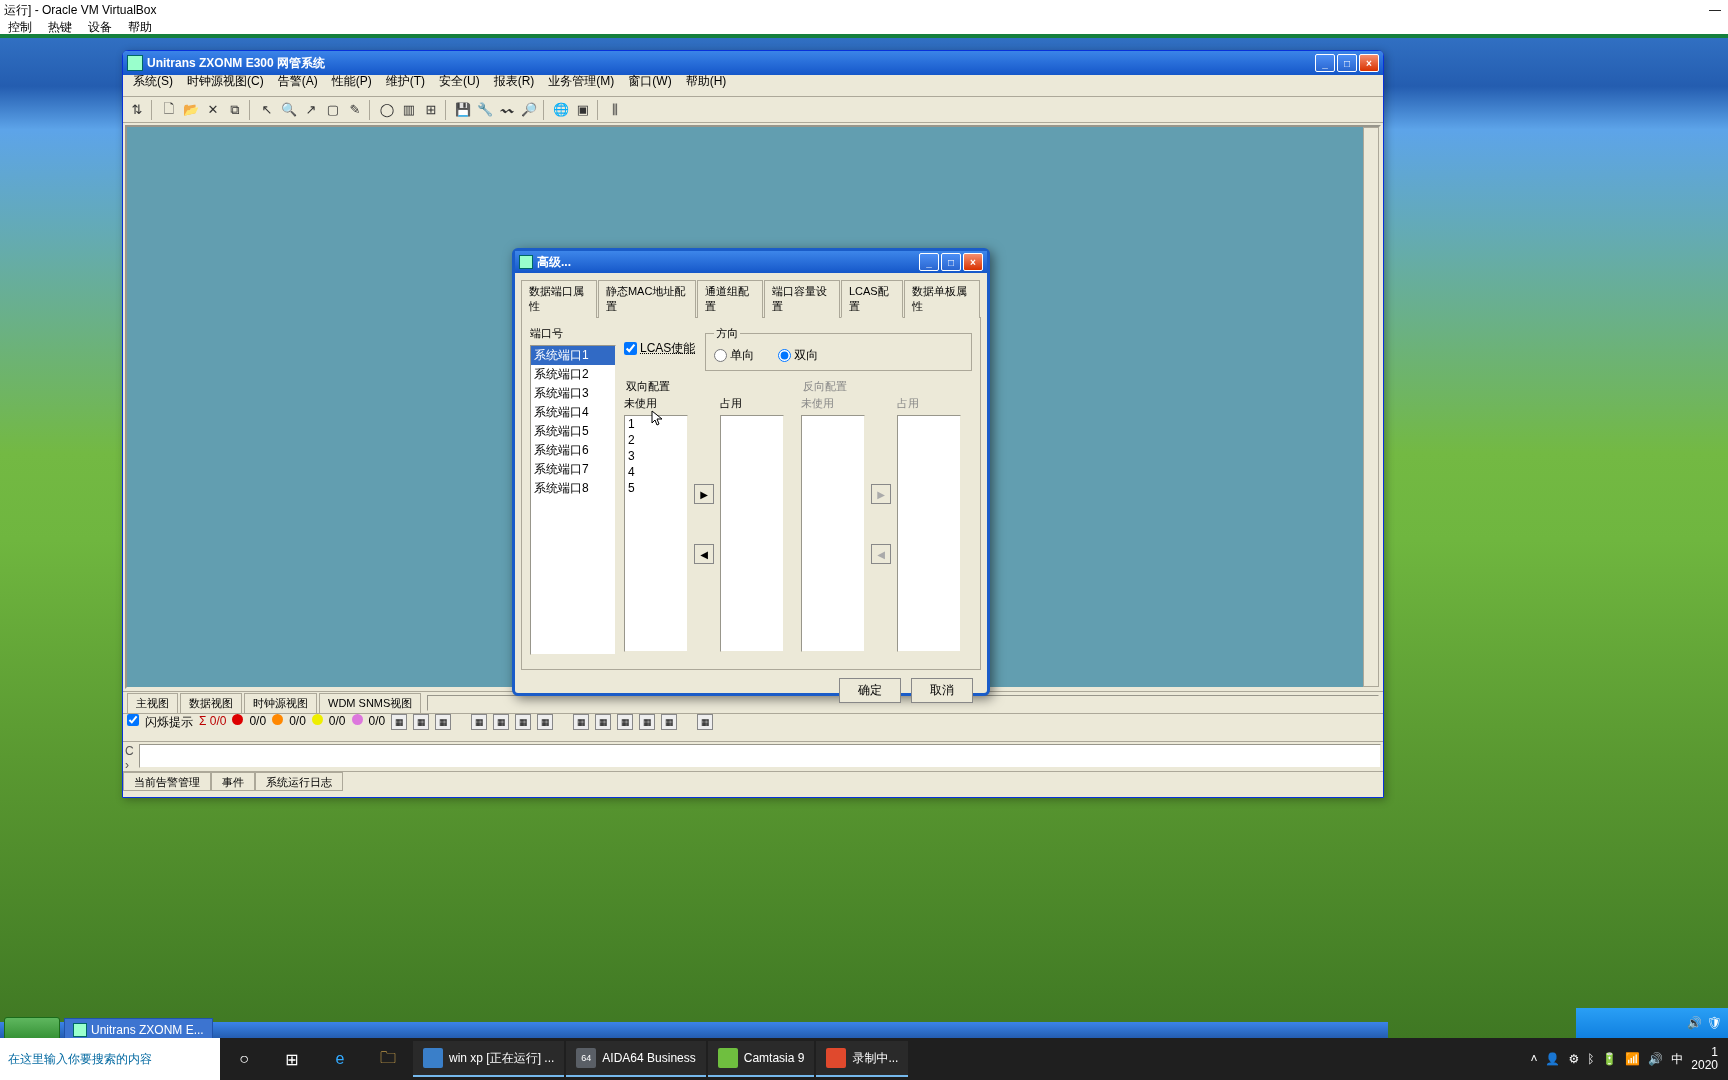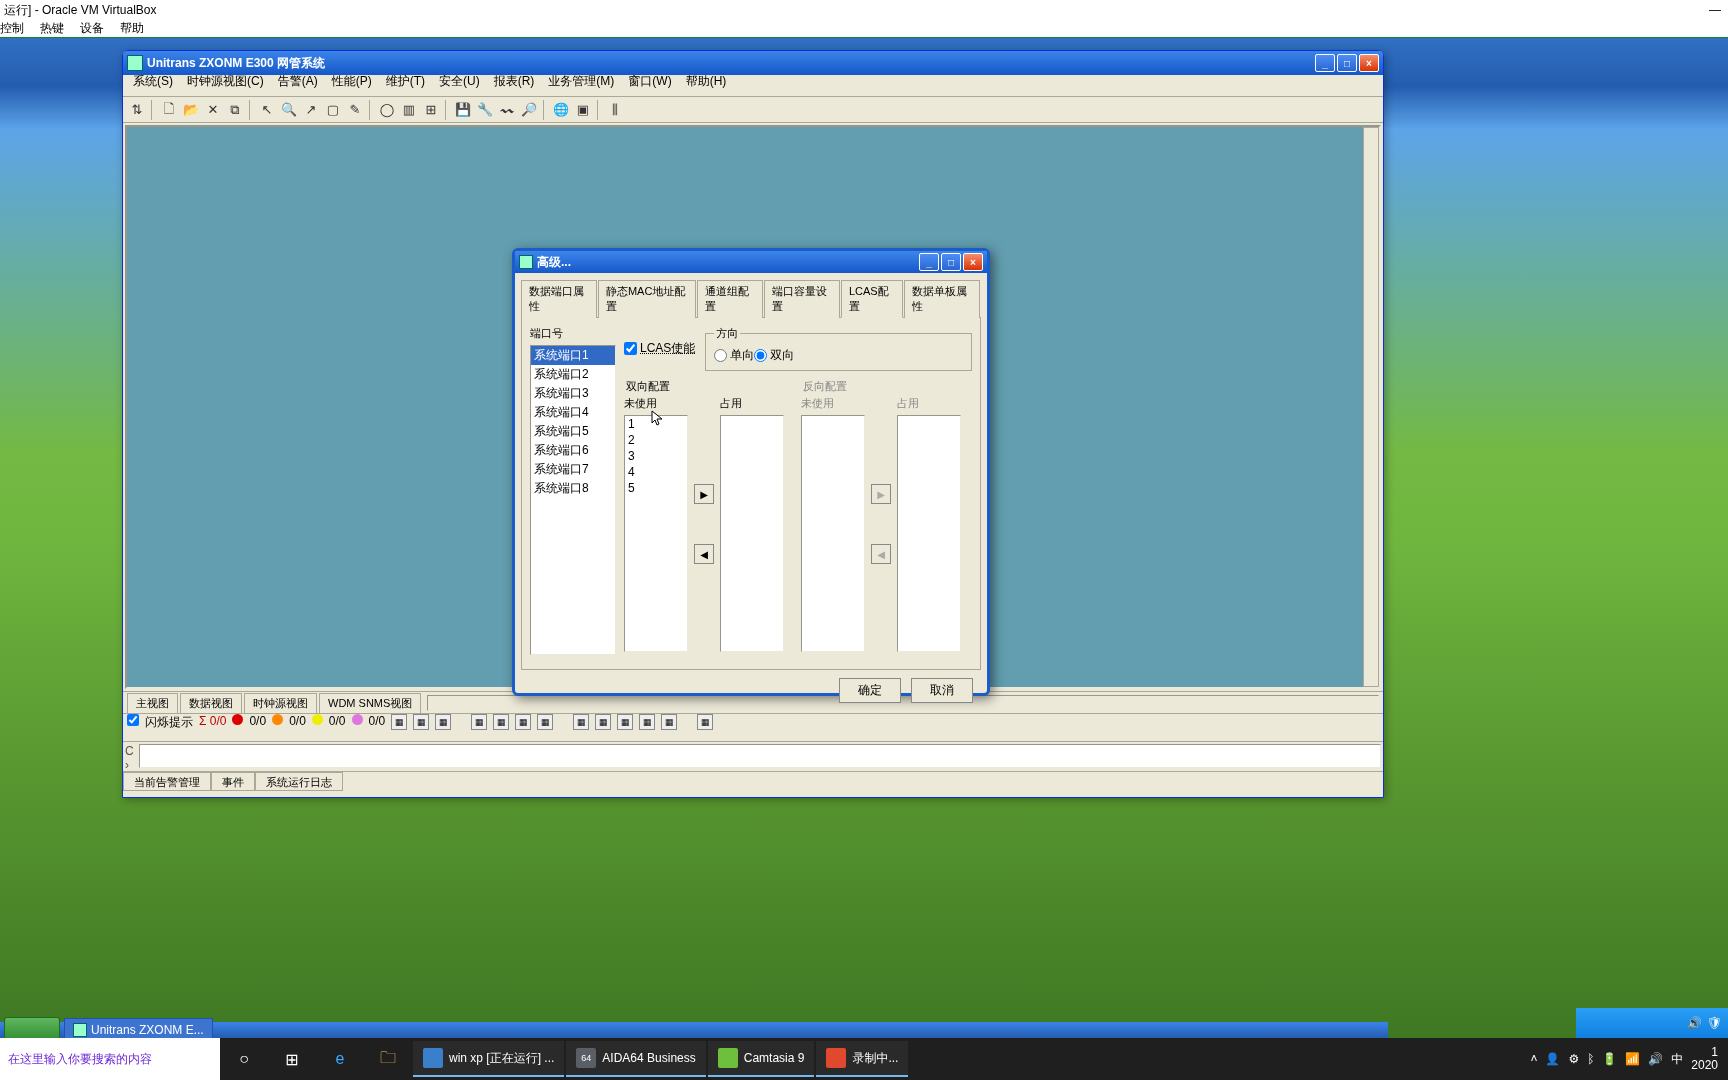--- a/index.html
+++ b/index.html
@@ -1,20 +1,20 @@
 <!DOCTYPE html>
 <html><head>
 <meta charset="utf-8">
 <style>
 *{box-sizing:border-box;margin:0;padding:0;font-family:"Microsoft YaHei",SimSun,Arial,sans-serif;font-size:12px;user-select:none}
 html,body{width:1728px;height:1080px;overflow:hidden}
 body{background:linear-gradient(to bottom,#3b7ed0 0%,#245db0 8%,#5da4e9 12%,#73b943 42%,#6fb63f 50%,#5a9931 70%,#3b7321 100%)}
 .vb-wrap{position:absolute;top:0;left:0;right:0}
 .vb-t{height:20px;background:#fff;display:flex;align-items:center;padding-left:4px;justify-content:space-between}
-.vb-m{height:18px;background:#fff;display:flex;align-items:center;padding-left:0;gap:16px;border-bottom:1px solid #15803d}
+.vb-m{height:18px;background:#fff;display:flex;align-items:center;padding-left:8px;gap:16px;border-bottom:4px solid #15803d}
 .vb-min{width:26px;text-align:center}
 .app-window{position:absolute;left:122px;top:50px;width:1262px;height:748px;background:#ece9d8;border:1px solid #0831d9;border-radius:6px 6px 0 0;box-shadow:2px 2px 8px rgba(0,0,0,.3)}
 .titlebar{height:24px;background:linear-gradient(to bottom,#3b84e8,#1557c9);display:flex;align-items:center;padding:0 4px;color:#fff;font-weight:bold;border-radius:4px 4px 0 0}
 .titlebar .icon{width:16px;height:16px;background:#9fc;margin-right:4px;border:1px solid #066}
 .winbtns{margin-left:auto;display:flex;gap:2px}
 .winbtn{width:20px;height:18px;border:1px solid #fff;border-radius:2px;display:flex;align-items:center;justify-content:center;font-size:10px;color:#fff}
 .winbtn.min{background:linear-gradient(#4c8ff5,#2a66d0)}
 .winbtn.max{background:linear-gradient(#4c8ff5,#2a66d0)}
 .winbtn.close{background:linear-gradient(#f58f6f,#d93200)}
 .menubar{height:22px;background:#ece9d8;display:flex;align-items:flex-end;gap:2px;padding:4px 4px;border-bottom:1px solid #aca899}
@@ -44,40 +44,40 @@
 .dtab{padding:3px 7px;border:1px solid #aca899;border-bottom:none;background:#ece9d8;font-size:11px;margin-right:1px;position:relative;top:1px}
 .dtab.active{background:#ece9d8;border-bottom:1px solid #ece9d8;font-weight:normal}
 .dlg-content{border:1px solid #aca899;border-top:none;padding:8px;height:352px;background:#ece9d8;display:flex;gap:8px}
 .portcol{width:86px}
 .lbl{font-size:11px;margin-bottom:4px;display:block}
 .listbox{background:#fff;border:1px inset #ece9d8;height:310px;overflow:hidden;font-size:11px}
 .listbox div{padding:1px 3px}
 .listbox .sel{background:#316ac5;color:#fff}
 .rightside{flex:1;display:flex;flex-direction:column}
 .toprow{display:flex;align-items:center;gap:10px;margin-bottom:8px}
-.fieldset{border:1px solid #aca899;padding:6px 8px;display:flex;align-items:center}
+.fieldset{border:1px solid #aca899;padding:6px 8px;display:flex;gap:24px;align-items:center}
 .fieldset legend{font-size:11px;padding:0 2px}
 .radio{display:flex;align-items:center;gap:3px;font-size:11px}
 .dualcfg{display:flex;gap:6px;flex:1}
 .grp{flex:1}
 .grp.disabled{color:#888}
 .grp-title{font-size:11px;margin-bottom:2px;text-align:left;padding-left:2px}
 .dualrow{display:flex;gap:6px;align-items:stretch;height:256px}
 .col{width:64px;display:flex;flex-direction:column}
 .col .listbox{flex:1;height:auto}
 .midbtns{width:20px;display:flex;flex-direction:column;justify-content:center;gap:40px}
 .arrowbtn{width:20px;height:20px;border:1px solid #888;background:#ece9d8;display:flex;align-items:center;justify-content:center;font-size:10px}
 .dlg-buttons{display:flex;justify-content:flex-end;gap:10px;padding:8px}
 .btn{min-width:62px;padding:3px 10px;border:1px solid #888;background:#ece9d8;text-align:center}
 .taskbar{position:absolute;bottom:42px;left:0;right:340px;height:16px;background:linear-gradient(to bottom,#3b84e8,#245db0);display:flex;align-items:center;padding:0 4px;gap:4px}
 .start{width:56px;height:26px;background:linear-gradient(to bottom,#5fb75f,#2e8b2e);border-radius:3px;border:1px solid #1a6b1a}
 .tbtask{height:24px;padding:0 8px;background:#3c74d0;border:1px solid #2053a9;color:#fff;display:flex;align-items:center;gap:4px;font-size:11px}
 .tray{position:absolute;bottom:42px;right:0;width:152px;height:30px;background:linear-gradient(to bottom,#2a9ff5,#1080e0);display:flex;align-items:center;justify-content:flex-end;padding:0 6px;color:#fff;font-size:10px;gap:4px}
 .hosttb{position:absolute;bottom:0;left:0;right:0;height:42px;background:#1f1f1f;display:flex;align-items:center;color:#fff}
-.searchbox{width:220px;height:42px;background:#fff;color:#6d28d9;display:flex;align-items:center;padding-left:8px;font-size:13px}
+.searchbox{width:220px;height:42px;background:#fff;color:#0369a1;display:flex;align-items:center;padding-left:8px;font-size:13px}
 .htbtn{width:48px;height:42px;display:flex;align-items:center;justify-content:center;color:#fff;font-size:16px}
 .htask{height:36px;padding:0 10px;background:#2a2a2a;border-bottom:2px solid #76b9ed;display:flex;align-items:center;gap:6px;color:#fff;font-size:12px;margin:0 1px}
 .htask .hicon{width:20px;height:20px;background:#3af;border-radius:2px}
 .systray{margin-left:auto;display:flex;align-items:center;gap:8px;padding-right:10px;font-size:11px}
 .cursor{position:absolute;left:651px;top:410px;width:14px;height:18px;pointer-events:none;z-index:9999}
 .cursor svg{width:14px;height:18px}
 .sb{position:absolute;right:0;width:16px;background:#ece9d8;border:1px solid #aca899}
 </style>
 </head>
 <body>

